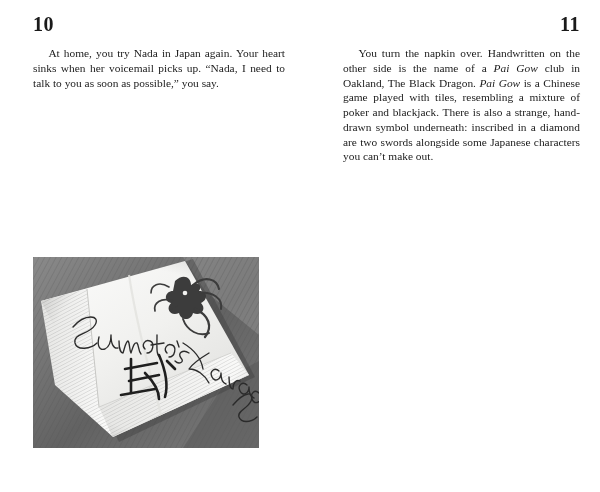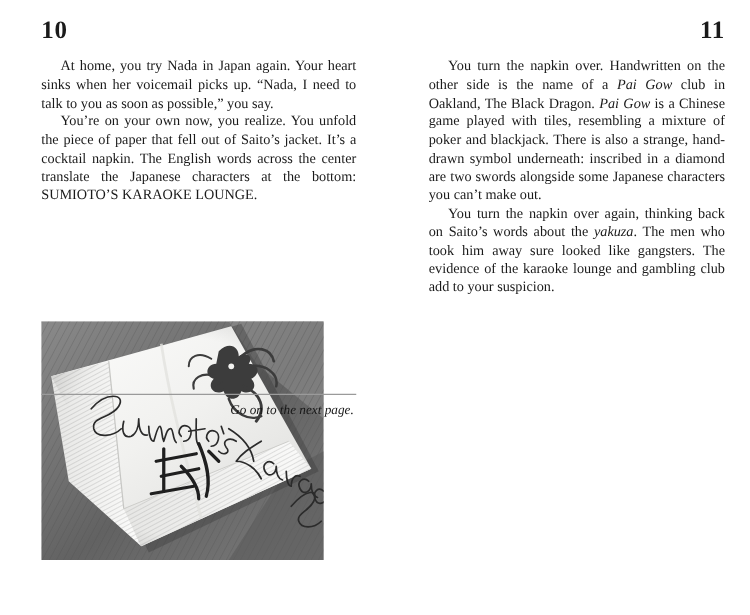--- a/index.html
+++ b/index.html
@@ -96,21 +96,20 @@
 <body>
 
 <div class="spread">
 
   <div class="page">
 
     <div class="folio folio-left">10</div>
 
     <div class="column column-left">
         <p><span>At home, you try Nada in Japan again. Your heart sinks when her voicemail picks up. “Nada, I need to talk to you as soon as possible,” you say.</span></p>
-        <p><span>You’re on your own now, you realize. You unfold the piece of paper that fell out of Saito’s jacket. It’s a cocktail napkin. The English words across the center translate the Japanese characters at the bottom: SUMIOTO’S KARAOKE LOUNGE.</span></p>
       </div>
 
     <div class="figure">
       <svg viewBox="0 0 226 191" xmlns="http://www.w3.org/2000/svg" aria-hidden="true">
         <defs>
           <linearGradient id="tableG" x1="0" y1="0" x2="1" y2="1">
             <stop offset="0%" stop-color="#8a8a8a"></stop>
             <stop offset="55%" stop-color="#626262"></stop>
             <stop offset="100%" stop-color="#7b7b7b"></stop>
           </linearGradient>
@@ -215,30 +214,25 @@
           <path d="M96 124 L126 118"></path>
           <path d="M98 102 L98 136"></path>
           <path d="M88 138 L122 132"></path>
           <path d="M126 98 C 132 112, 136 126, 132 140"></path>
           <path d="M112 116 C 120 124, 126 132, 126 142"></path>
           <path d="M134 104 L142 112"></path>
         </g>
       </svg>
     </div>
 
-    <div class="footer footer-left">
-      <hr class="rule">
-      <span class="note">Go on to the next page.</span>
-    </div>
   </div>
 
   <div class="page">
 
     <div class="folio folio-right">11</div>
 
     <div class="column column-right">
         <p><span>You turn the napkin over. Handwritten on the other side is the name of a </span><em>Pai Gow</em><span> club in Oakland, The Black Dragon. </span><em>Pai Gow</em><span> is a Chinese game played with tiles, resembling a mixture of poker and blackjack. There is also a strange, hand-drawn symbol underneath: inscribed in a diamond are two swords alongside some Japanese characters you can’t make out.</span></p>
-        <p><span>You turn the napkin over again, thinking back on Saito’s words about the </span><em>yakuza</em><span>. The men who took him away sure looked like gangsters. The evidence of the karaoke lounge and gambling club add to your suspicion.</span></p>
       </div>
 
   </div>
 
 </div>
 
 </body></html>

